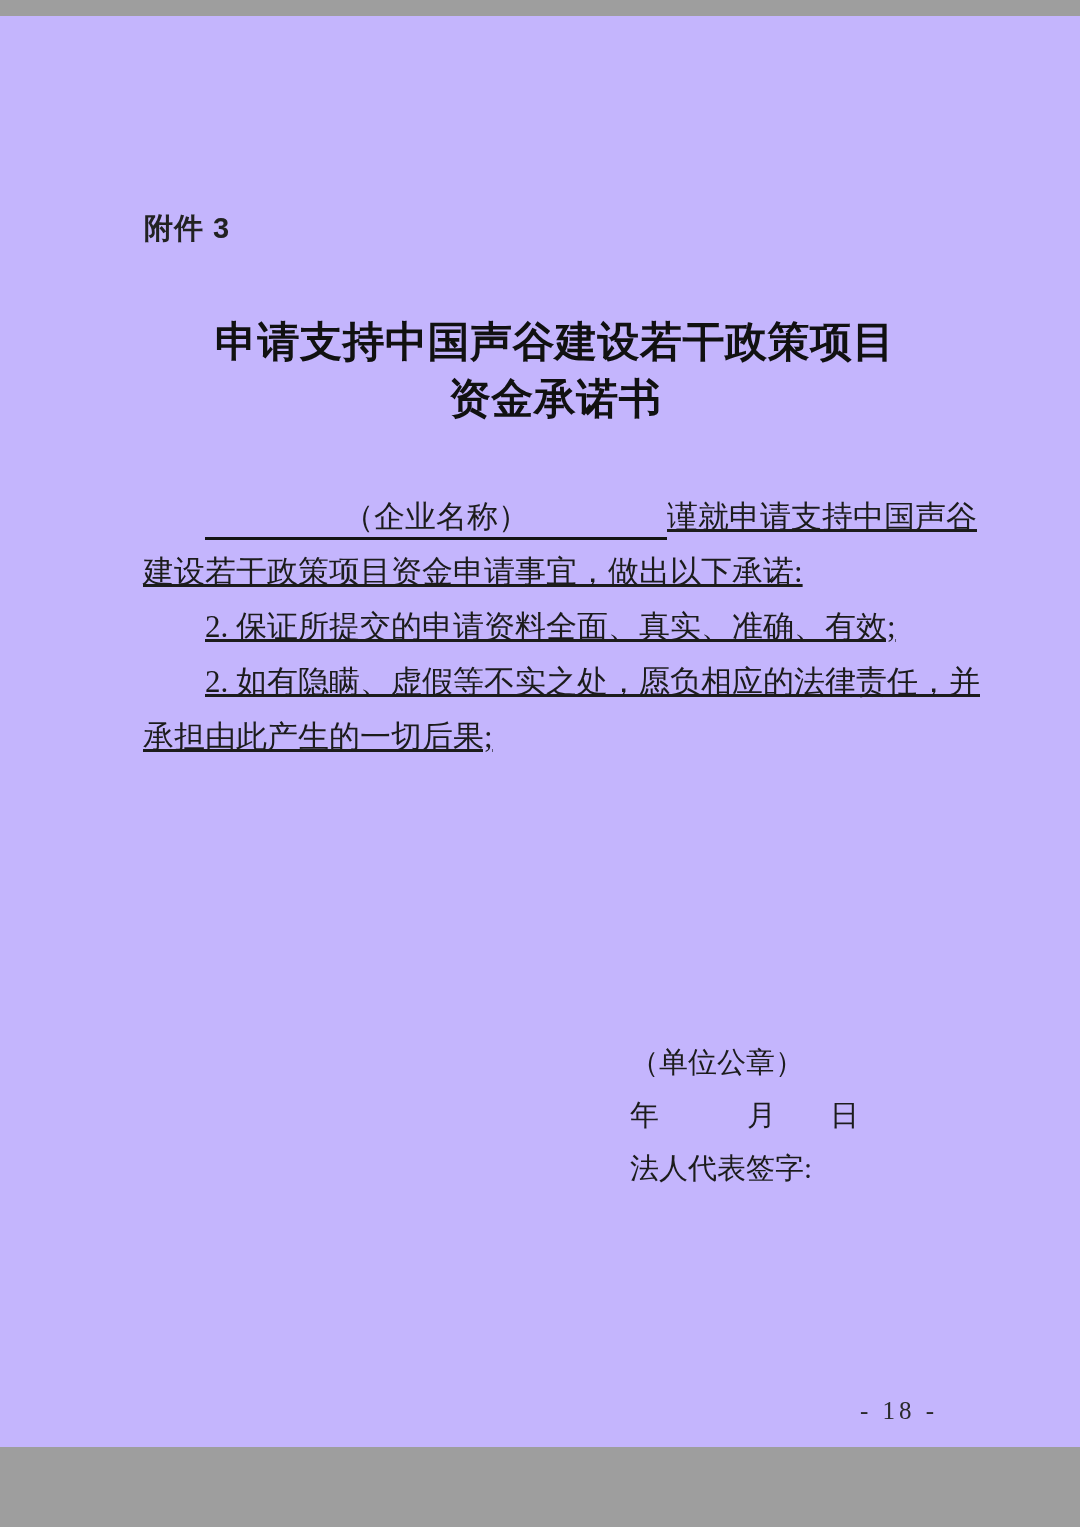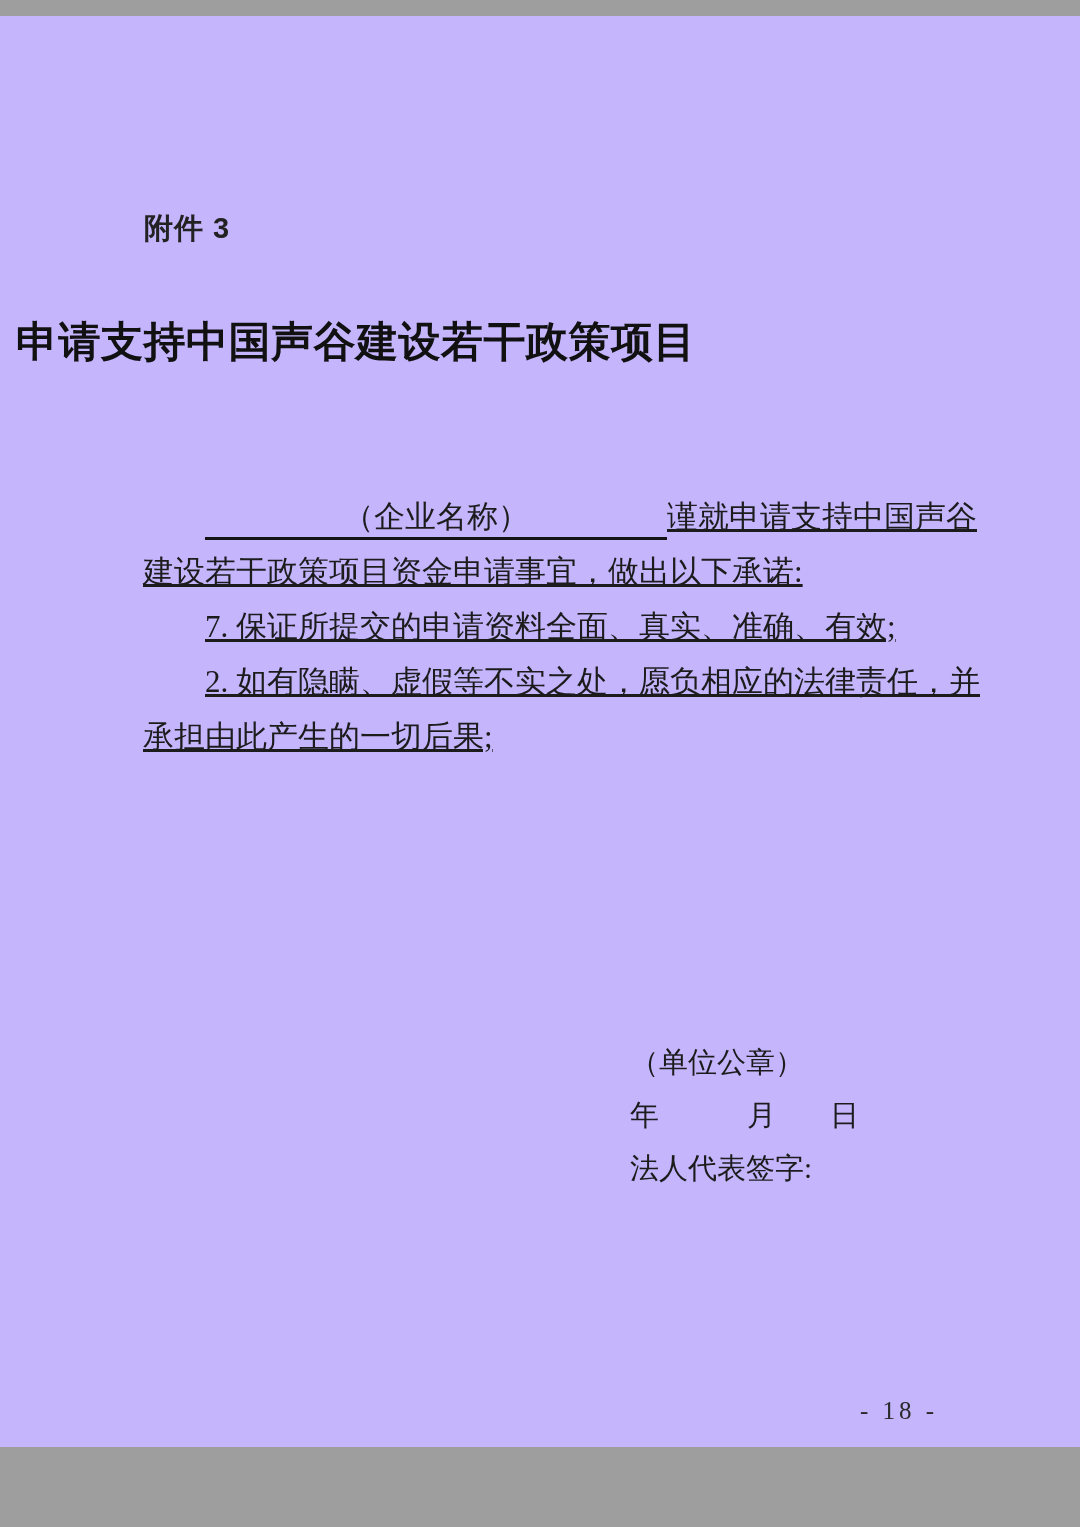--- a/index.html
+++ b/index.html
@@ -26,22 +26,23 @@
     font-weight: 600;
     letter-spacing: 1px;
     color: #222222;
   }
   .title {
     position: absolute;
     left: 0;
     top: 298px;
     width: 100%;
     margin: 0;
-    padding-left: 16px;
+    padding-left: 30px;
     box-sizing: border-box;
+    text-align: center;
     font-size: 42px;
     line-height: 57px;
     font-weight: 700;
     letter-spacing: 0.5px;
     color: #111111;
   }
   .title-line { display: block; }
   .body-block {
     position: absolute;
     left: 143px;
@@ -90,34 +91,35 @@
 </style>
 </head>
 <body>
 
 <div class="page">
 
   <div class="attachment">附件 3</div>
 
   <h1 class="title">
     <span class="title-line">申请支持中国声谷建设若干政策项目</span>
+    <span class="title-line">资金承诺书</span>
   </h1>
 
   <div class="body-block">
 
     <div class="line indent">
       <span class="blank-line">
         <span>（企业名称）</span>
       </span><span>谨就申请支持中国声谷</span>
     </div>
 
     <div class="line">建设若干政策项目资金申请事宜，做出以下承诺:</div>
 
     <div>
-      <div class="line indent">7. 保证所提交的申请资料全面、真实、准确、有效;</div>
+      <div class="line indent">2. 保证所提交的申请资料全面、真实、准确、有效;</div>
     </div>
 
     <div>
       <div class="line indent">2. 如有隐瞒、虚假等不实之处，愿负相应的法律责任，并</div>
       <div class="line">承担由此产生的一切后果;</div>
     </div>
 
 
   </div>
 

